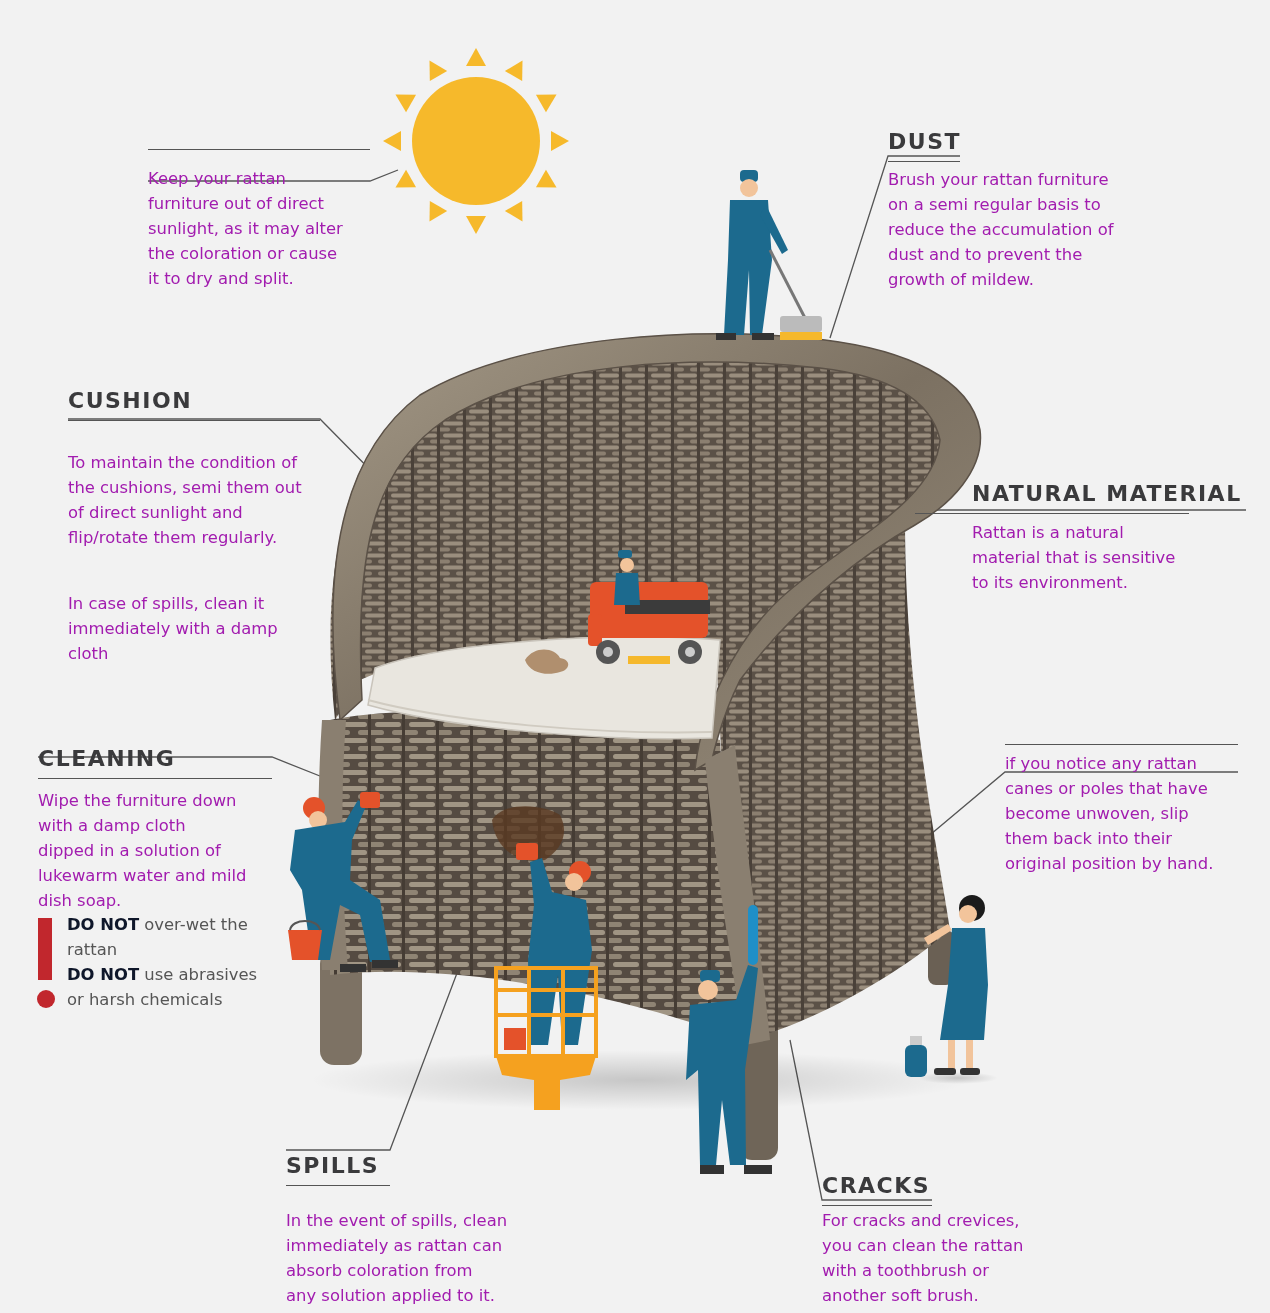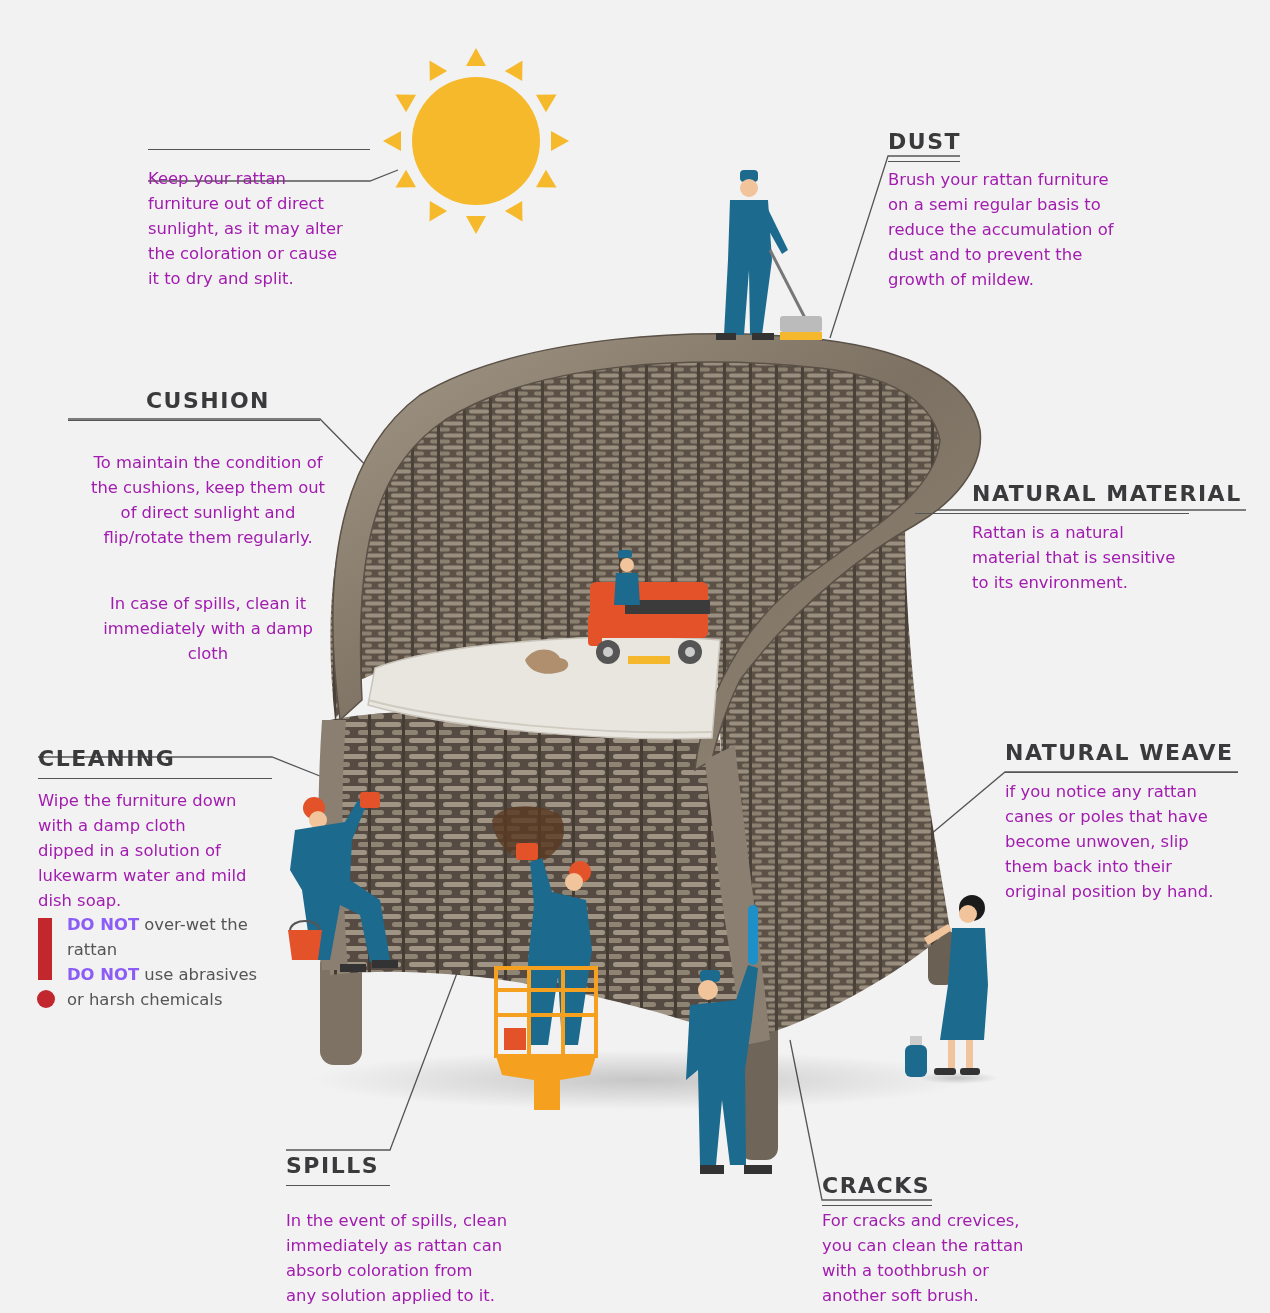--- a/index.html
+++ b/index.html
@@ -21,21 +21,21 @@
     font-size: 16.4px; line-height: 25px; color: #a21caf; margin-top: 8px;
     white-space: pre-line;
   }
   .body p { margin: 0; white-space: pre-line; }
   .body p + p { margin-top: 16px; }
   .warn { position: absolute; left: 38px; top: 912px; width: 240px; }
   .warn-bar { position: absolute; left: 0; top: 6px; width: 14px; height: 62px; background: #c1272d; }
   .warn-dot { position: absolute; left: -1px; top: 78px; width: 18px; height: 18px; border-radius: 50%; background: #c1272d; }
   .warn-text { margin-left: 29px; font-size: 16.4px; line-height: 25px; color: #555; }
   .warn-line { white-space: pre-line; }
-  .donot { color: #8b5cf6; font-weight: bold; }
+  .donot { color: #0f172a; font-weight: bold; }
 </style>
 </head>
 <body>
 
 <svg class="art" viewBox="0 0 1270 1313" xmlns="http://www.w3.org/2000/svg">
   <defs>
     <pattern id="weave" width="26" height="12" patternUnits="userSpaceOnUse">
       <rect width="26" height="12" fill="#5b5147"></rect>
       <rect x="1" y="1.5" width="20" height="4" rx="2" fill="#9a8e7e"></rect>
       <rect x="14" y="7.5" width="20" height="4" rx="2" fill="#8b7f70"></rect>
@@ -205,26 +205,26 @@
 <div class="block" style="left:888px; top:128px; width:280px;">
   <h2 class="title">DUST</h2>
   <div class="rule" style="width:72px;"></div>
   <div class="body" style="margin-top:5px;">Brush your rattan furniture
 on a semi regular basis to
 reduce the accumulation of
 dust and to prevent the
 growth of mildew.</div>
 </div>
 
-<div class="block" style="left:68px; top:387px; width:280px;text-align:center;">
+<div class="block" style="left:68px; top:387px; width:280px;">
   <h2 class="title">CUSHION</h2>
   <div class="rule" style="width:252px;"></div>
   <div class="body" style="margin-top:4px;">
     <p>To maintain the condition of
-the cushions, keep them out
+the cushions, semi them out
 of direct sunlight and
 flip/rotate them regularly.</p>
     <p>In case of spills, clean it
 immediately with a damp
 cloth</p>
   </div>
 </div>
 
 <div class="block" style="left:972px; top:480px; width:280px;">
   <h2 class="title">NATURAL MATERIAL</h2>
@@ -249,21 +249,20 @@
   <div class="warn-dot"></div>
   <div class="warn-text">
     <div class="warn-line"><span class="donot">DO NOT</span><span> over-wet the
 rattan</span></div>
     <div class="warn-line"><span class="donot">DO NOT</span><span> use abrasives
 or harsh chemicals</span></div>
   </div>
 </div>
 
 <div class="block" style="left:1005px; top:739px; width:250px;">
-  <h2 class="title">NATURAL WEAVE</h2>
   <div class="rule" style="width:233px;"></div>
   <div class="body" style="margin-top:6px;">if you notice any rattan
 canes or poles that have
 become unwoven, slip
 them back into their
 original position by hand.</div>
 </div>
 
 <div class="block" style="left:286px; top:1152px; width:260px;">
   <h2 class="title">SPILLS</h2>

